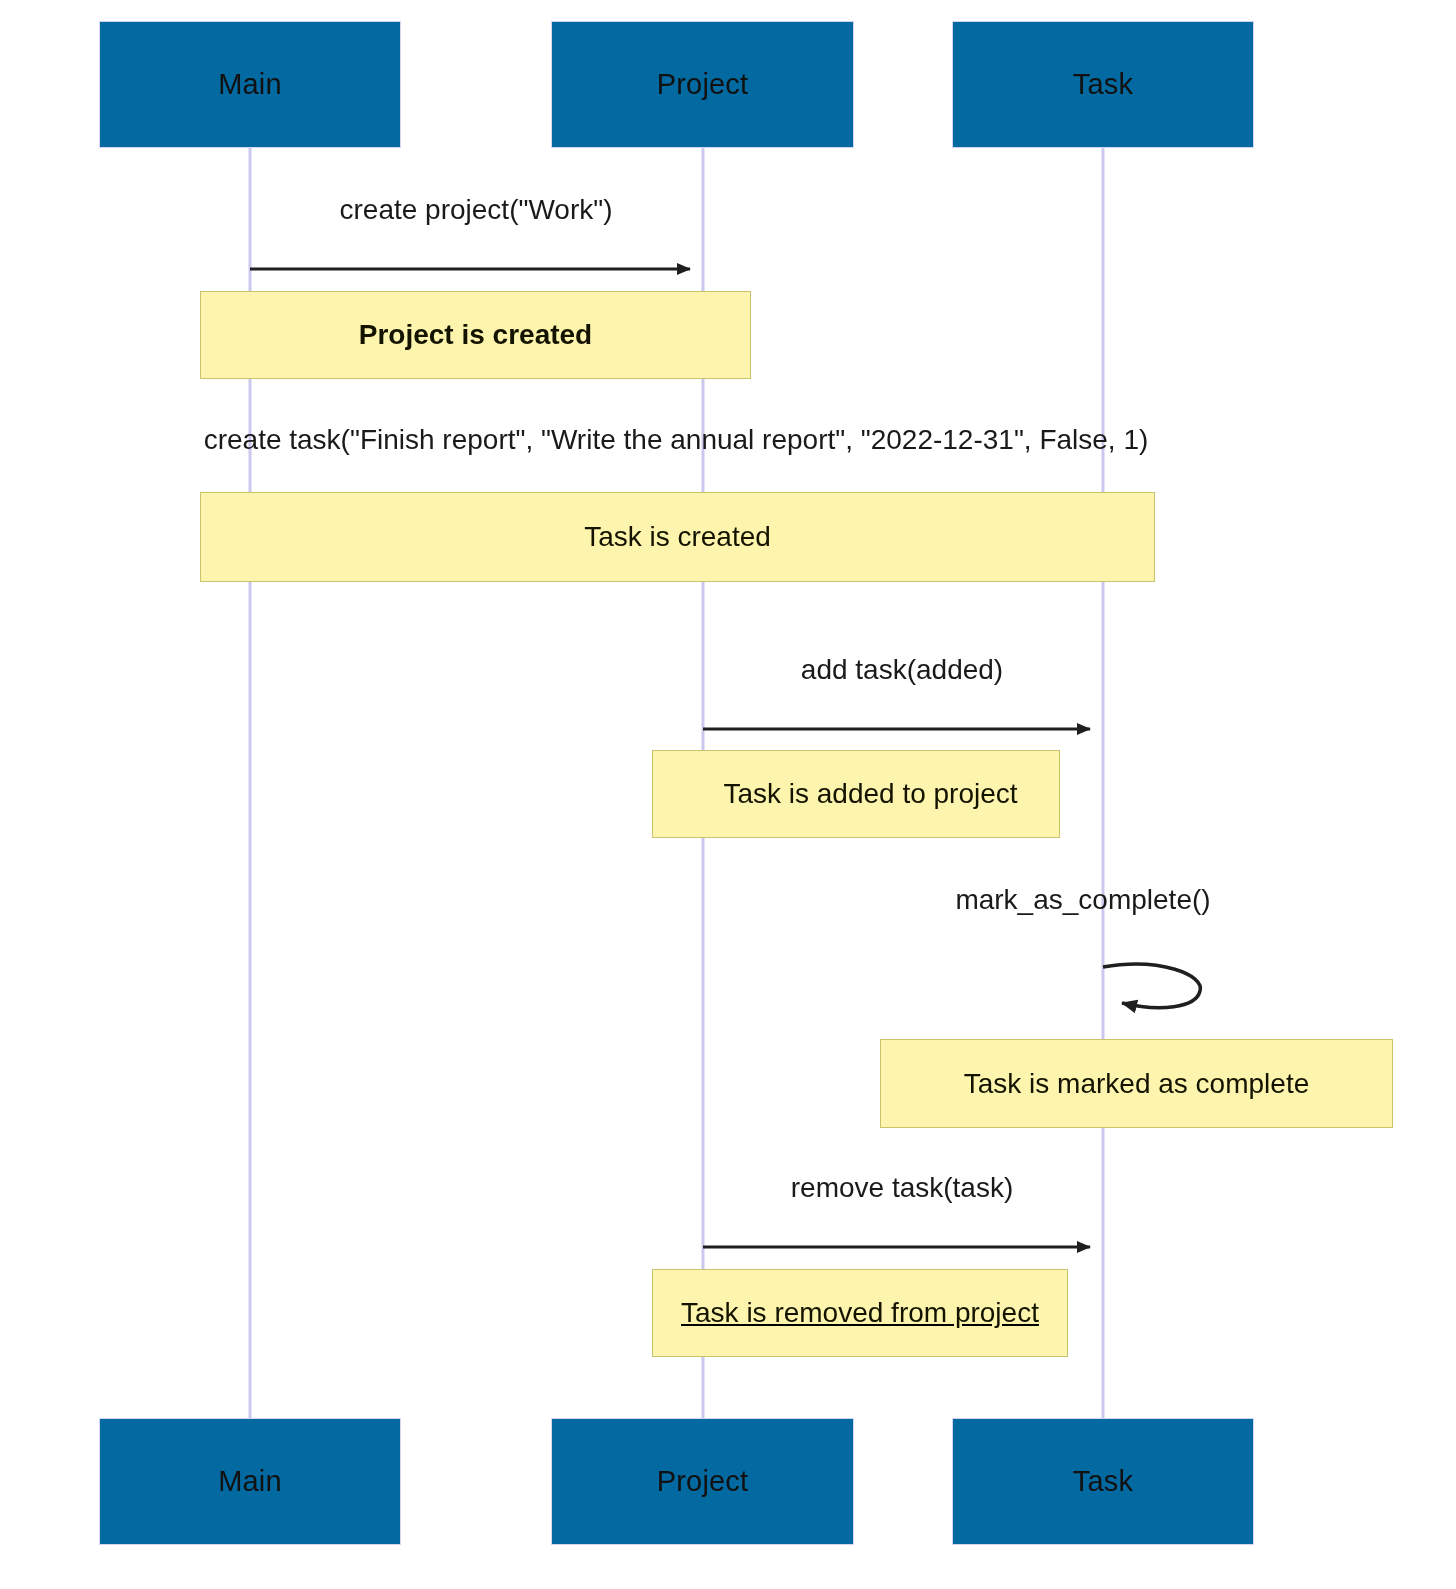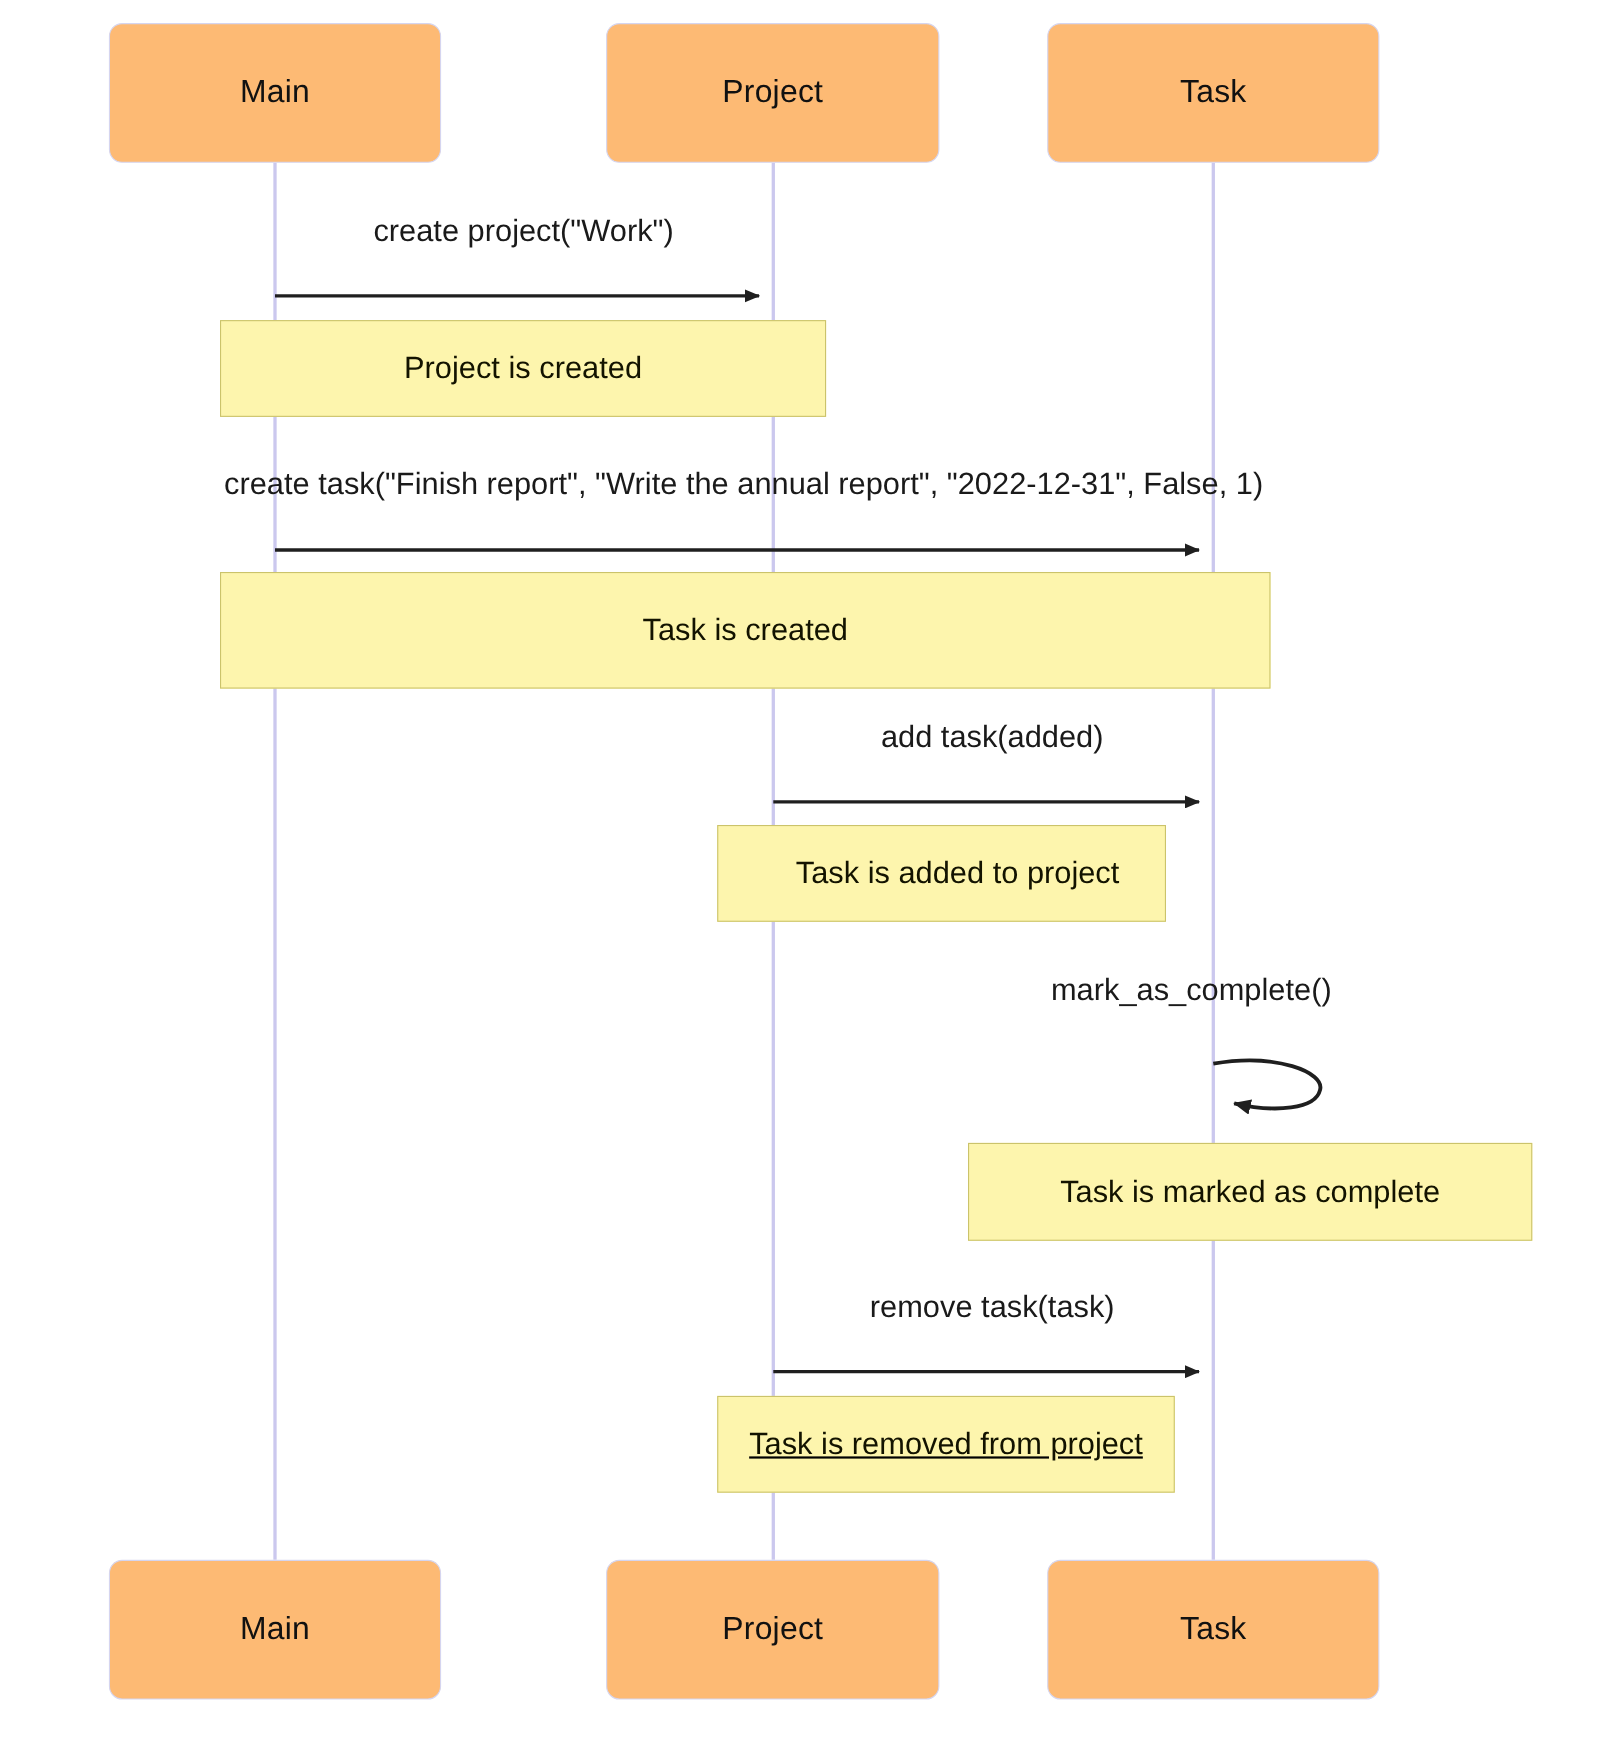--- a/index.html
+++ b/index.html
@@ -23,23 +23,23 @@
     position: absolute;
     left: 0;
     top: 0;
     width: 1456px;
     height: 1589px;
     overflow: visible;
   }
   .actor-box {
     position: absolute;
     box-sizing: border-box;
-    background: #fdba74;
+    background: #0369a1;
     border: 1px solid #d5d5ef;
-    border-radius: 12px;
+    border-radius: 0;
     display: flex;
     align-items: center;
     justify-content: center;
   }
   .actor-label {
     font-size: 29px;
     color: #111111;
     font-family: "Liberation Sans", sans-serif;
     letter-spacing: 0.2px;
   }
@@ -114,25 +114,25 @@
   <div class="msg-label" style="left:476px; top:194px;">create project("Work")</div>
 
   <div class="msg-label" style="left:676px; top:424px;">create task("Finish report", "Write the annual report", "2022-12-31", False, 1)</div>
 
   <div class="msg-label" style="left:902px; top:654px;">add task(added)</div>
 
   <div class="msg-label" style="left:1083px; top:884px;">mark_as_complete()</div>
 
   <div class="msg-label" style="left:902px; top:1172px;">remove task(task)</div>
 
-  <div class="note-box" style="left:200px; top:291px; width:551px; height:88px;">
+  <div class="note-box" style="left:200px; top:291px; width:551px; height:88px;font-weight:bold;">
     <span class="note-label">Project is created</span>
   </div>
 
-  <div class="note-box" style="left:200px; top:520px; width:955px; height:106px;">
+  <div class="note-box" style="left:200px; top:492px; width:955px; height:90px;">
     <span class="note-label">Task is created</span>
   </div>
 
   <div class="note-box" style="left:652px; top:750px; width:408px; height:88px;padding-left:29px;">
     <span class="note-label">Task is added to project</span>
   </div>
 
   <div class="note-box" style="left:880px; top:1039px; width:513px; height:89px;">
     <span class="note-label">Task is marked as complete</span>
   </div>

